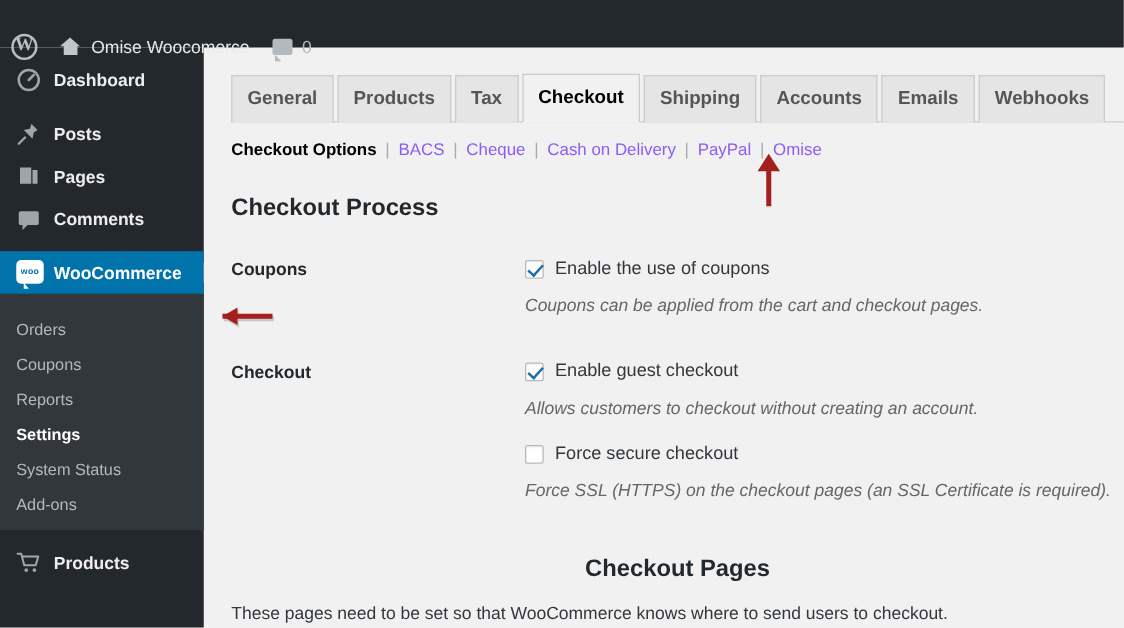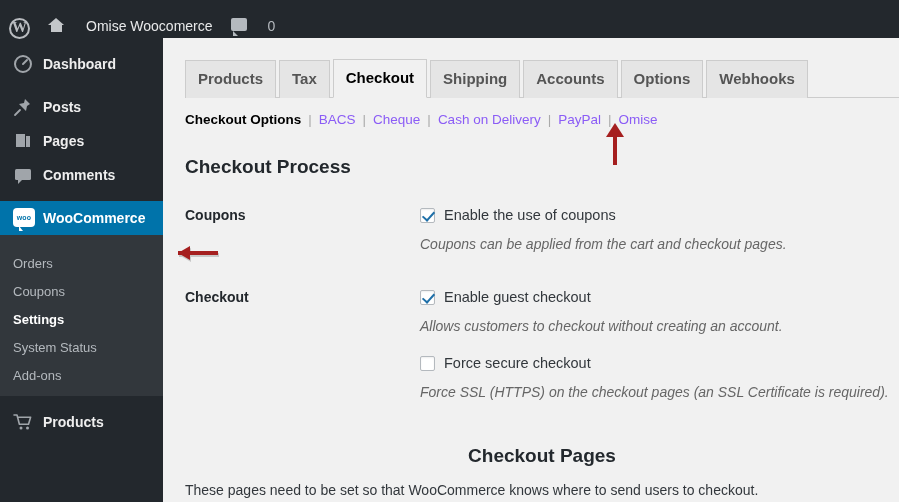--- a/index.html
+++ b/index.html
@@ -16,24 +16,24 @@
   #adminbar {
     position: absolute; top: 0; left: 0;
     width: 899px; height: 38px;
     background: #23282d;
     display: flex; align-items: center;
     color: #b4b9be;
     font-size: 14px;
     z-index: 40;
   }
   .ab-item {
-    display: flex; align-items: flex-start;
+    display: flex; align-items: center;
     height: 38px;
     padding: 0 9px;
-    gap: 21px;
+    gap: 8px;
     color: #e8e9ea;
     white-space: nowrap;
     margin-top: 36px;
   }
   .ab-item.first { padding-left: 9px; }
   .wp-logo-icon {
     width: 21px; height: 21px;
     border-radius: 50%;
     border: 2px solid #b9bcc0;
     position: relative;
@@ -341,46 +341,48 @@
       <span class="woo-badge">
           <span>woo</span>
         </span>
     </span>
     <span class="mlabel">WooCommerce</span>
   </div>
 
   <div class="menu-sub-wrap">
     <span class="menu-sub">Orders</span>
     <span class="menu-sub">Coupons</span>
+    <span class="menu-sub">Reports</span>
     <span class="menu-sub current">Settings</span>
     <span class="menu-sub">System Status</span>
     <span class="menu-sub">Add-ons</span>
   </div>
 
   <div class="menu-top spaced">
     <span class="mi">
       <svg width="20" height="20" viewBox="0 0 20 20">
           <path d="M1 3 H4 L6.4 12.2 H15.5 L17.6 5.2 H5.2" fill="none" stroke="#a0a5aa" stroke-width="1.6" stroke-linejoin="round" stroke-linecap="round"></path>
           <circle cx="8" cy="16" r="1.5" fill="#a0a5aa"></circle>
           <circle cx="14.5" cy="16" r="1.5" fill="#a0a5aa"></circle>
         </svg>
     </span>
     <span class="mlabel">Products</span>
   </div>
 </div>
 
 <div id="wpbody">
 
   <div id="tabwrap">
+    <a class="nav-tab">General</a>
     <a class="nav-tab">Products</a>
     <a class="nav-tab">Tax</a>
     <a class="nav-tab active">Checkout</a>
     <a class="nav-tab">Shipping</a>
     <a class="nav-tab">Accounts</a>
-    <a class="nav-tab">Options</a>
+    <a class="nav-tab">Emails</a>
     <a class="nav-tab">Webhooks</a>
   </div>
 
   <div id="subsubnav">
     <span class="cur">Checkout Options</span>
     <span class="sep">|</span>
     <a>BACS</a>
     <span class="sep">|</span>
     <a>Cheque</a>
     <span class="sep">|</span>

